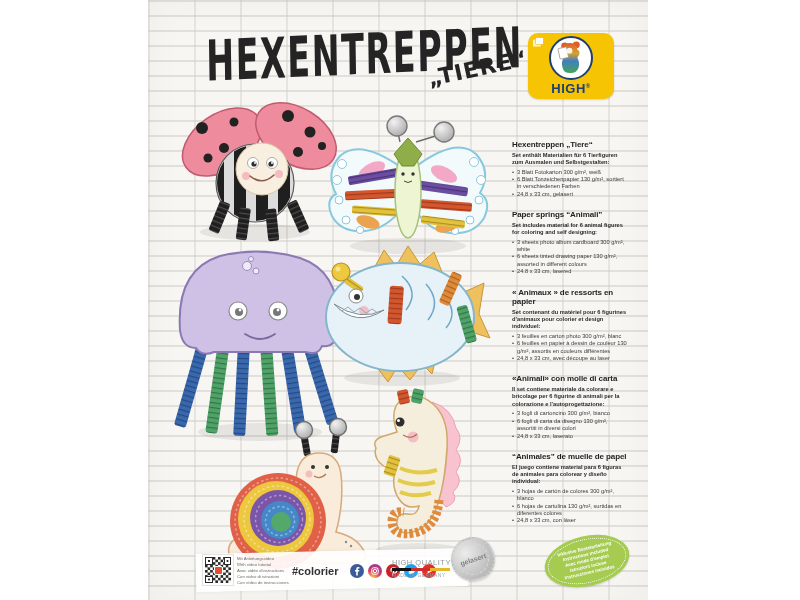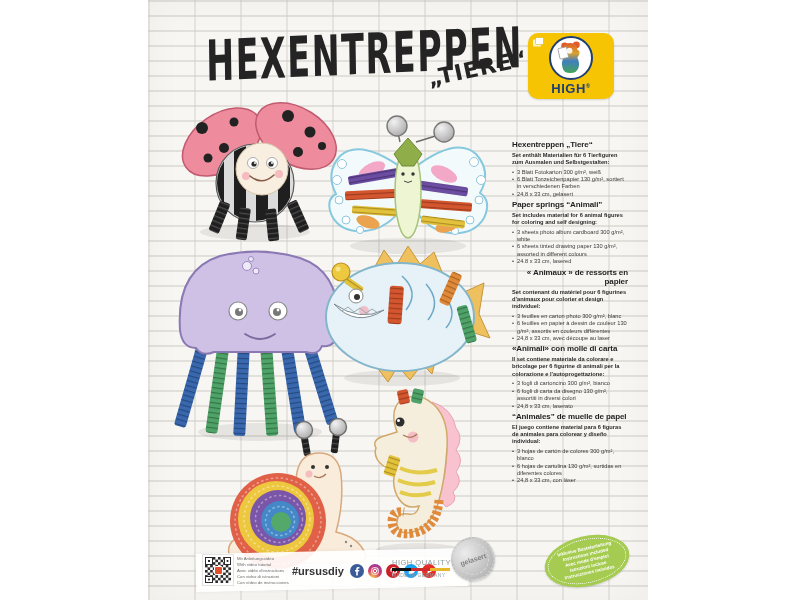--- a/index.html
+++ b/index.html
@@ -29,23 +29,23 @@
   .logo{position:absolute;left:528px;top:33px;width:86px;height:66px;background:#f6c402;
     border-radius:10px;box-shadow:0 1px 2px rgba(0,0,0,.15);}
   .logo-pages{position:absolute;left:4px;top:4px;}
   .logo-circle{position:absolute;left:21px;top:3px;width:44px;height:44px;border-radius:50%;
     background:#fff;border:2.5px solid #1d3f73;box-sizing:border-box;overflow:hidden;}
   .logo-text{position:absolute;left:0;bottom:3px;width:100%;text-align:center;color:#1d3f73;
     font-weight:800;font-size:13px;letter-spacing:.5px;}
   .logo-text sup{font-size:6px;}
 
   
-  .info{position:absolute;left:512px;top:140px;width:116px;display:flex;flex-direction:column;gap:2px;}
+  .info{position:absolute;left:512px;top:140px;width:116px;display:flex;flex-direction:column;gap:12px;}
   .lang h3{margin:0 0 2.5px;font-size:8px;line-height:1.15;color:#1f1f1f;white-space:nowrap;letter-spacing:-.1px;}
-  .lang h3.wrap{white-space:normal;text-align:right;}
+  .lang h3.wrap{white-space:normal;}
   .lang p{margin:0 0 2px;font-size:5.7px;font-weight:700;line-height:1.3;color:#2b2b2b;}
   .lang ul{margin:0;padding:0;list-style:none;}
   .lang li{font-size:5.7px;line-height:1.3;padding-left:5px;position:relative;color:#3a3a3a;}
   .lang li::before{content:"•";position:absolute;left:0;}
 
   
   .animals{position:absolute;left:150px;top:80px;width:500px;height:500px;}
 
   
   .sticker{position:absolute;left:544px;top:536px;width:86px;height:50px;background:#a5cb51;
@@ -389,21 +389,21 @@
   <div class="qr-center"></div>
 </div>
 <div class="qr-caption">
   <span>Mit Anleitungsvideo</span>
   <span>With video tutorial</span>
   <span>Avec vidéo d’instructions</span>
   <span>Con video di istruzioni</span>
   <span>Con vídeo de instrucciones</span>
 </div>
 
-<div class="hashtag">#ursusdiy</div>
+<div class="hashtag">#colorier</div>
 
 <div class="social">
   <svg width="14" height="14" viewBox="0 0 14 14">
     <circle cx="7" cy="7" r="7" fill="#3a5a98"></circle>
     <path d="M7.8,11.5 V7.6 h1.3 l0.2,-1.5 H7.8 V5.1 q0,-0.7 0.8,-0.7 h0.8 V3 H8.1 Q6.2,3 6.2,4.9 v1.2 H5 v1.5 h1.2 v3.9 Z" fill="#ffffff"></path>
   </svg>
   <svg width="14" height="14" viewBox="0 0 14 14">
     <defs>
         <radialGradient id="gig" cx="0.3" cy="1" r="1.3">
       <stop offset="0" stop-color="#f5d24a"></stop>

